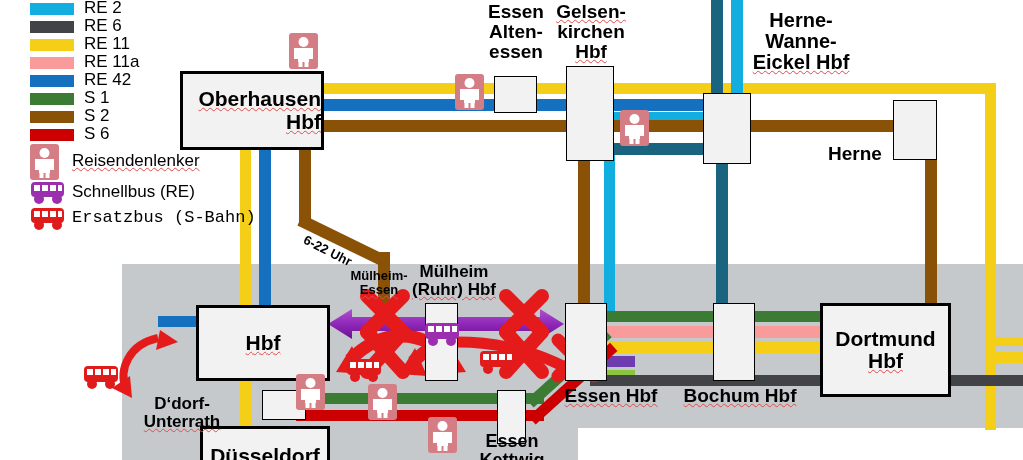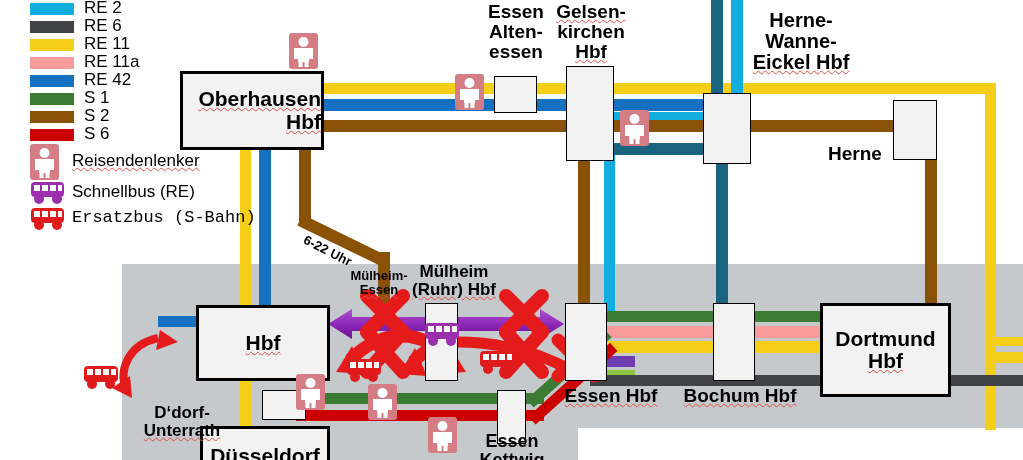--- a/index.html
+++ b/index.html
@@ -218,21 +218,21 @@
 
   <div class="lbl" style="left:680px;top:386px;width:120px;font-size:19px;">
     <span class="sq-wave">Bochum Hbf</span>
   </div>
 
   <div class="lbl" style="left:470px;top:432px;width:84px;font-size:18px;">
     <span>Essen</span><br>
     <span class="sq-wave">Kettwig</span>
   </div>
 
-  <div class="lbl" style="left:126px;top:404px;width:112px;font-size:17px;">
+  <div class="lbl" style="left:126px;top:395px;width:112px;font-size:17px;">
     <span>D‘dorf-</span><br>
     <span class="sq-wave">Unterrath</span>
   </div>
 
   <div class="abs" style="left:308px;top:232px;font-size:13px;font-weight:bold;color:#000;transform:rotate(27deg);transform-origin:0 0;">
     <span>6-22 Uhr</span>
   </div>
 
   <div class="abs person" style="left:289px;top:33px;width:29px;height:36px;">
     <svg width="29" height="36" viewBox="0 0 29 36">

